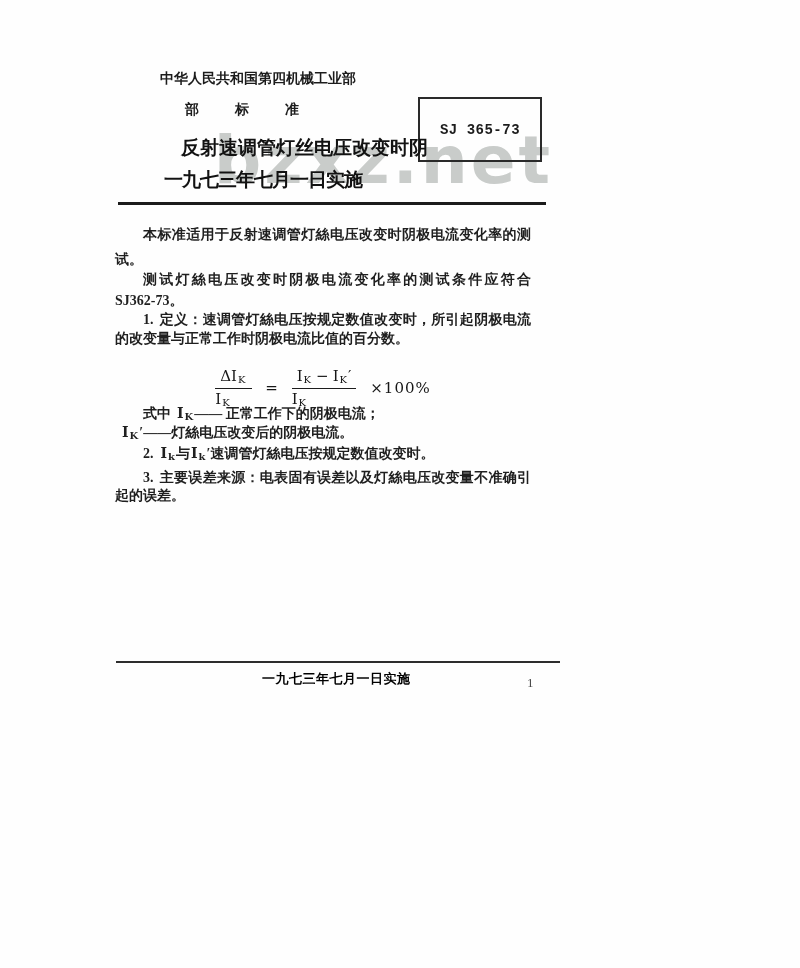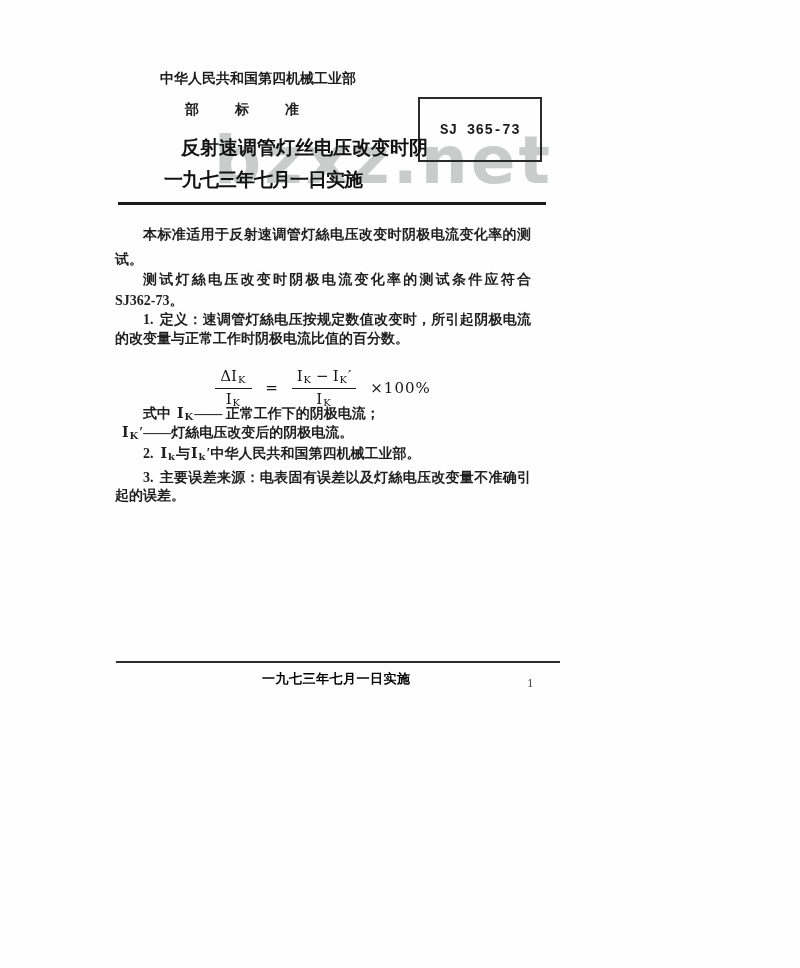--- a/index.html
+++ b/index.html
@@ -141,21 +141,21 @@
     text-align: center;
     font-family: "DejaVu Serif", serif;
     font-size: 15px;
     font-weight: 500;
     color: #161616;
     white-space: nowrap;
   }
   .frac {
     display: inline-block;
     vertical-align: middle;
-    text-align: center;
+    text-align: left;
     line-height: 1.15;
   }
   .frac .num {
     display: block;
     border-bottom: 1.5px solid #1c1c1c;
     padding: 0 5px 2px 5px;
   }
   .frac .den { display: block; padding-top: 2px; }
   .f-op { margin: 0 9px; vertical-align: middle; }
   .f-minus { margin: 0 4px; }
@@ -229,21 +229,21 @@
         <span class="num"><span>I</span><span class="sub">K</span><span class="f-minus">−</span><span>I</span><span class="sub">K</span><span>′</span></span>
         <span class="den"><span>I</span><span class="sub">K</span></span>
       </span>
       <span class="f-factor">×100%</span>
     </div>
 
     <div class="line ind" style="top:183px"><span class="pre-lbl">式中</span><span class="iv">I</span><span class="sub">K</span><span>—— 正常工作下的阴极电流；</span></div>
 
     <div class="line ind-sm" style="top:202px"><span class="iv">I</span><span class="sub">K</span><span>′</span><span>——灯絲电压改变后的阴极电流。</span></div>
 
-    <div class="line ind" style="top:223px"><span class="num-lbl">2.</span><span class="iv">I</span><span class="sub">k</span><span>与</span><span class="iv">I</span><span class="sub">k</span><span>′</span><span>中华人民共和国第四机械工业部。</span></div>
+    <div class="line ind" style="top:223px"><span class="num-lbl">2.</span><span class="iv">I</span><span class="sub">k</span><span>与</span><span class="iv">I</span><span class="sub">k</span><span>′</span><span>速调管灯絲电压按规定数值改变时。</span></div>
 
     <div class="line ind j" style="top:247px"><span class="num-lbl">3.</span><span>主要误差来源：电表固有误差以及灯絲电压改变量不准确引</span></div>
     <div class="line" style="top:265px">起的误差。</div>
 
   </div>
 
   <div class="footer-rule"></div>
   <div class="footer-date">一九七三年七月一日实施</div>
   <div class="page-number">1</div>
 

